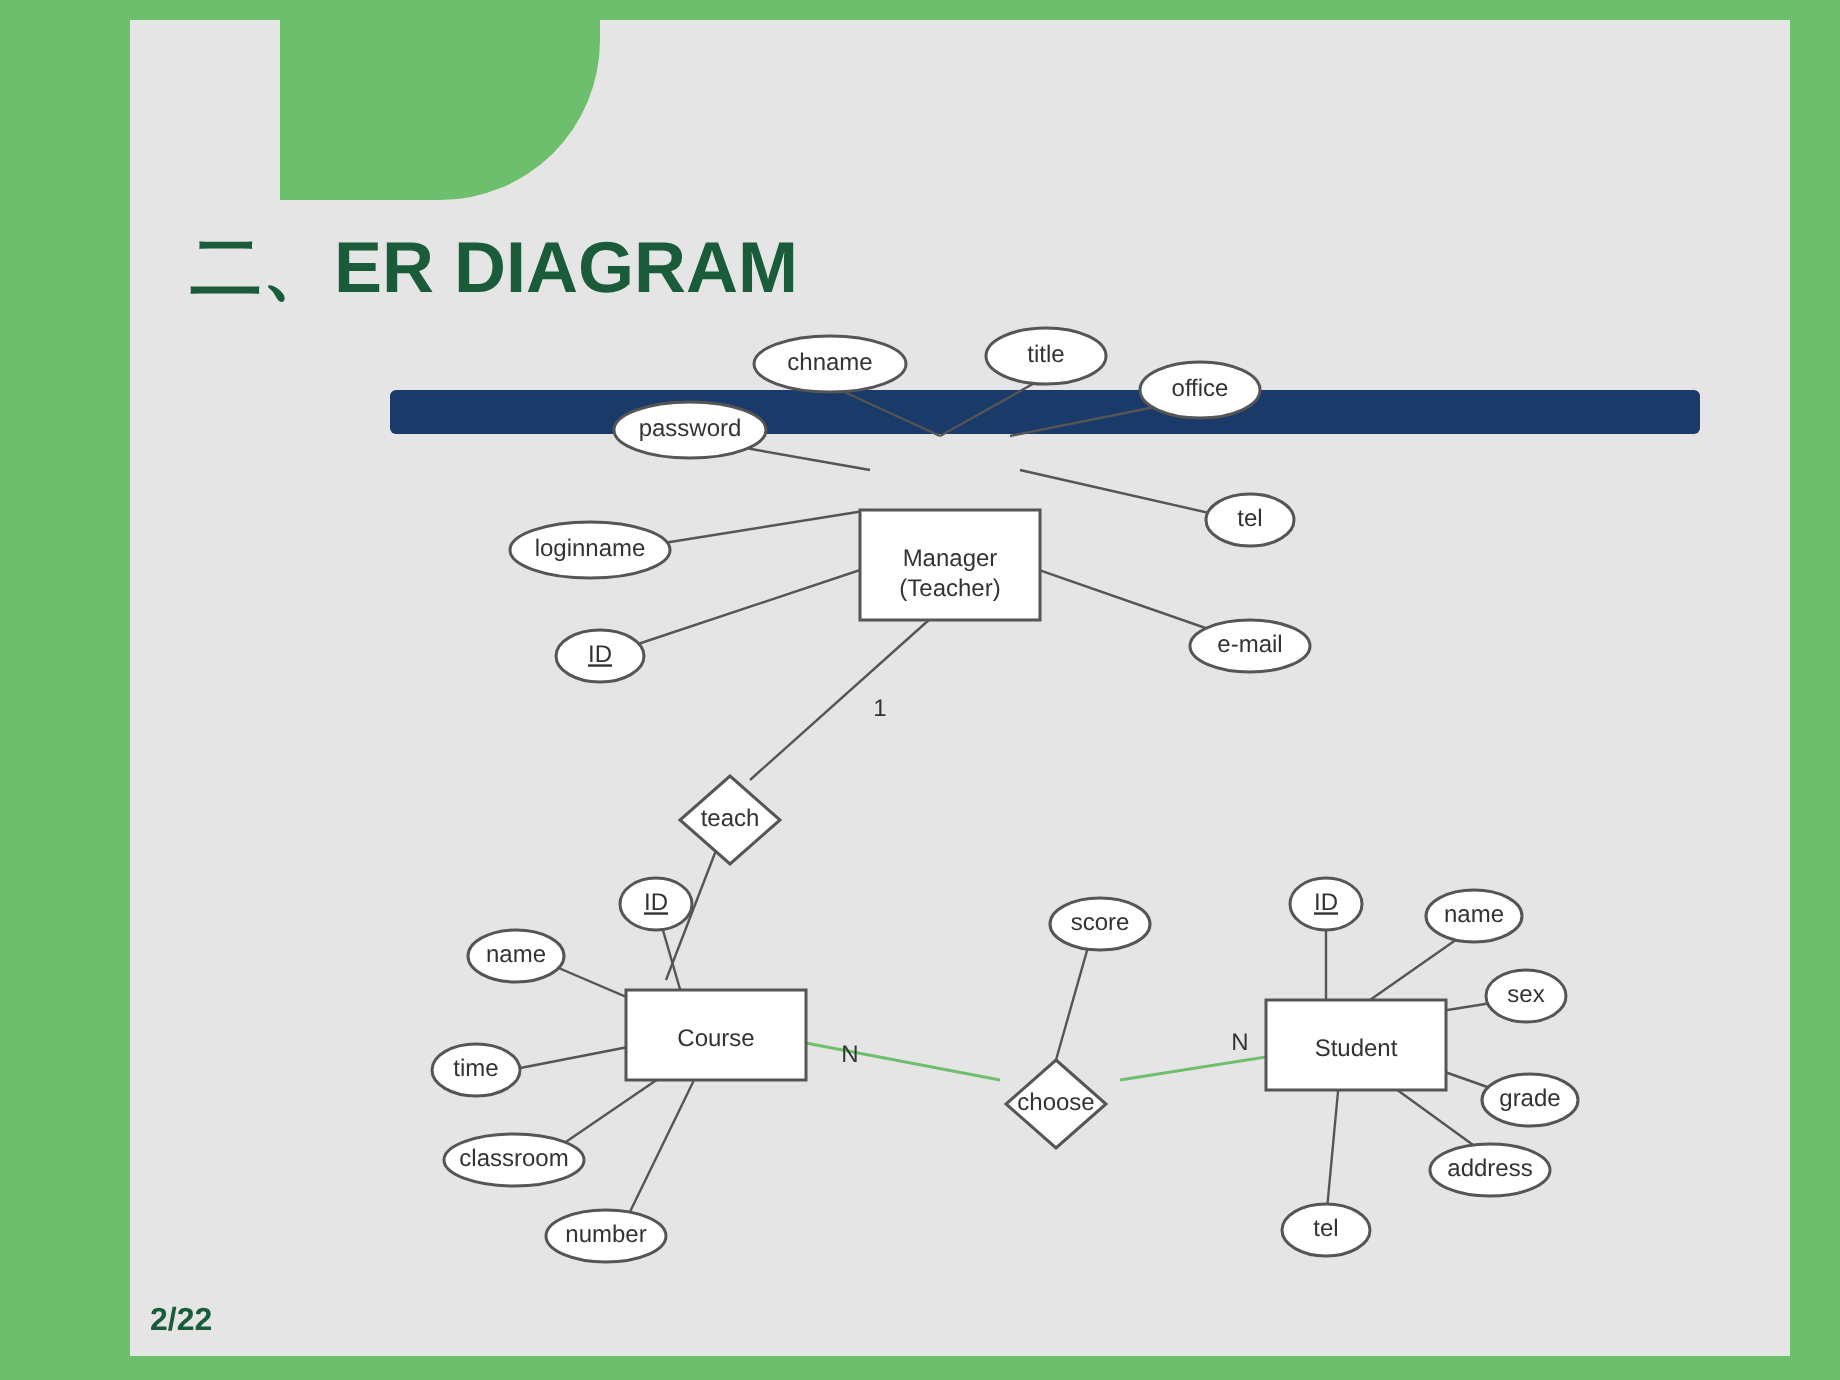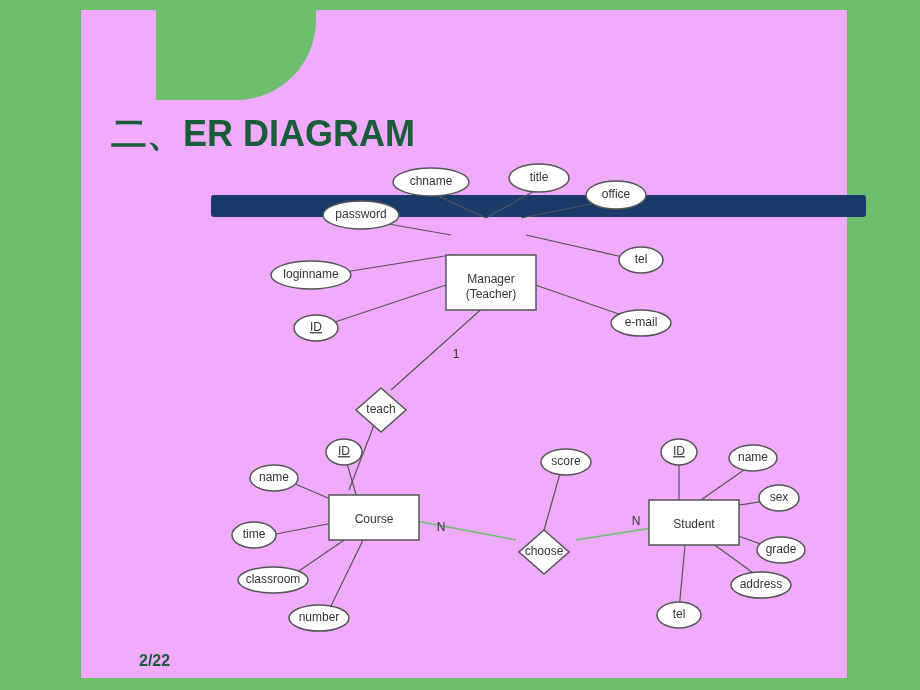--- a/index.html
+++ b/index.html
@@ -5,25 +5,25 @@
     * { margin: 0; padding: 0; box-sizing: border-box; }
     body {
       width: 920px;
       height: 690px;
       background: #6dbf6d;
       font-family: Arial, sans-serif;
       overflow: hidden;
     }
     .slide {
       position: absolute;
-      left: 81px;
+      left: 65px;
       top: 10px;
-      width: 766px;
+      width: 830px;
       height: 668px;
-      background: #f0abfc;
+      background: #e5e5e5;
     }
     .green-corner {
       position: absolute;
       left: 0; top: 0;
       width: 75px;
       height: 100%;
       background: #6dbf6d;
     }
     .green-corner-tl {
       position: absolute;
@@ -41,21 +41,20 @@
       font-weight: bold;
       color: #1a5c3a;
     }
     .slide-number {
       position: absolute;
       bottom: 8px;
       left: 10px;
       font-size: 16px;
       color: #1a5c3a;
       font-weight: bold;
-      margin-left: 48px;
     }
     
     .blue-bar {
       position: absolute;
       top: 185px;
       left: 130px;
       width: 655px;
       height: 22px;
       background: #1a3a6a;
       border-radius: 3px;

